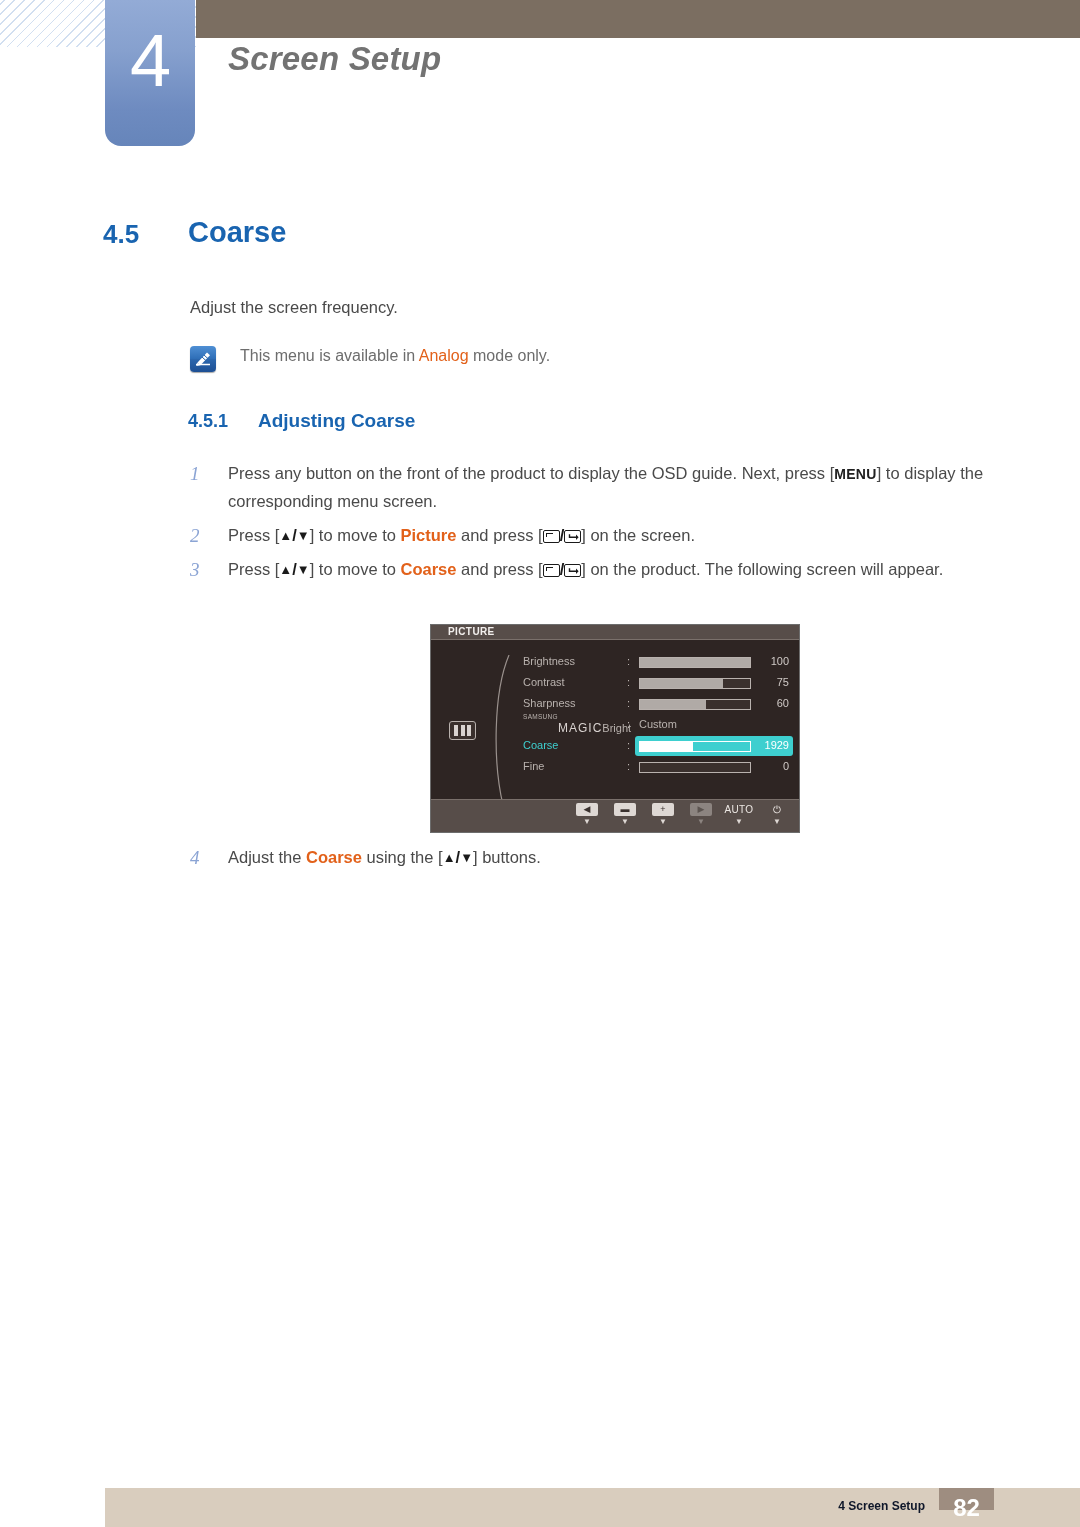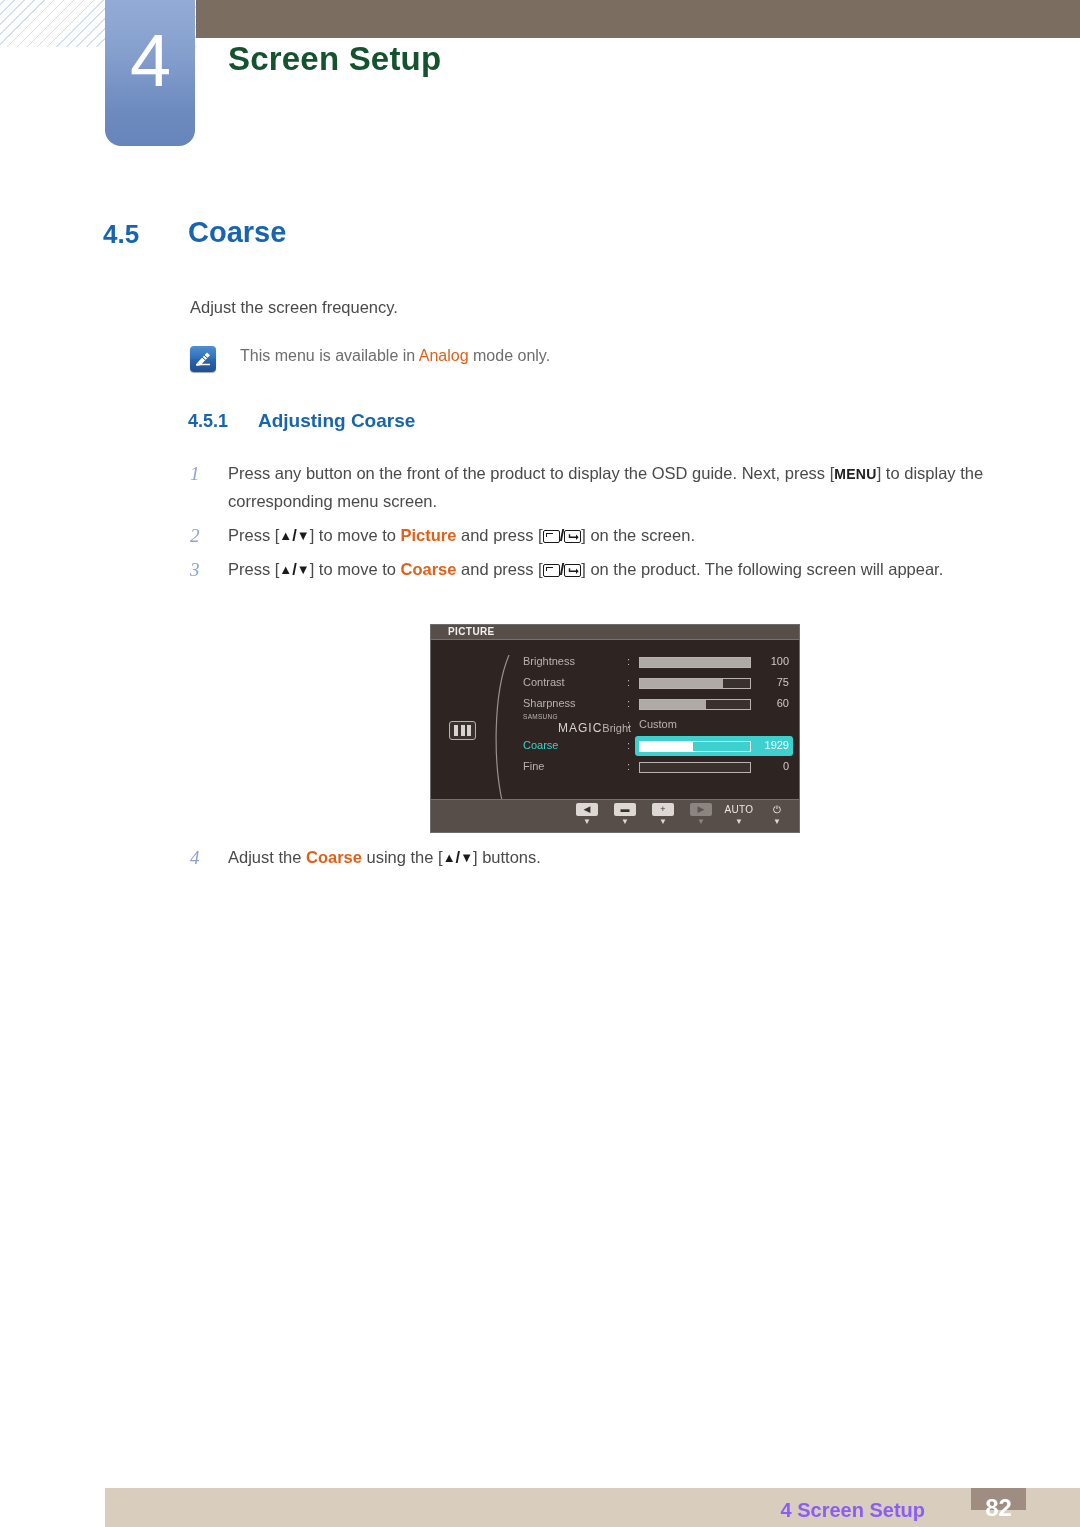--- a/index.html
+++ b/index.html
@@ -49,24 +49,25 @@
     text-align: center;
     color: #ffffff;
     font-size: 74px;
     font-weight: 400;
     line-height: 74px;
     letter-spacing: -1px;
   }
   .chapter-title {
     position: absolute;
     left: 228px; top: 40px;
-    color: #14532d;
+    color: #737373;
     font-size: 33px;
     font-weight: bold;
     letter-spacing: .2px;
+    font-style: italic;
   }
 
   
   .sec-num {
     position: absolute;
     left: 103px; top: 219px;
     color: #1964b0;
     font-size: 26px;
     font-weight: bold;
   }
@@ -378,27 +379,27 @@
   
   .footer-bar {
     position: absolute;
     left: 105px; top: 1488px;
     width: 975px; height: 39px;
     background: #d9cdbe;
   }
   .footer-label {
     position: absolute;
     right: 155px; top: 1499px;
-    color: #8b5cf6;
-    font-size: 20px;
+    color: #0f172a;
+    font-size: 12px;
     font-weight: bold;
   }
   .footer-pagebox {
     position: absolute;
-    left: 971px; top: 1488px;
+    left: 939px; top: 1488px;
     width: 55px; height: 22px;
     background: #9e8d80;
   }
   .footer-page {
     position: absolute;
     left: 0; top: 6px;
     width: 55px;
     text-align: center;
     color: #ffffff;
     font-size: 24px;

